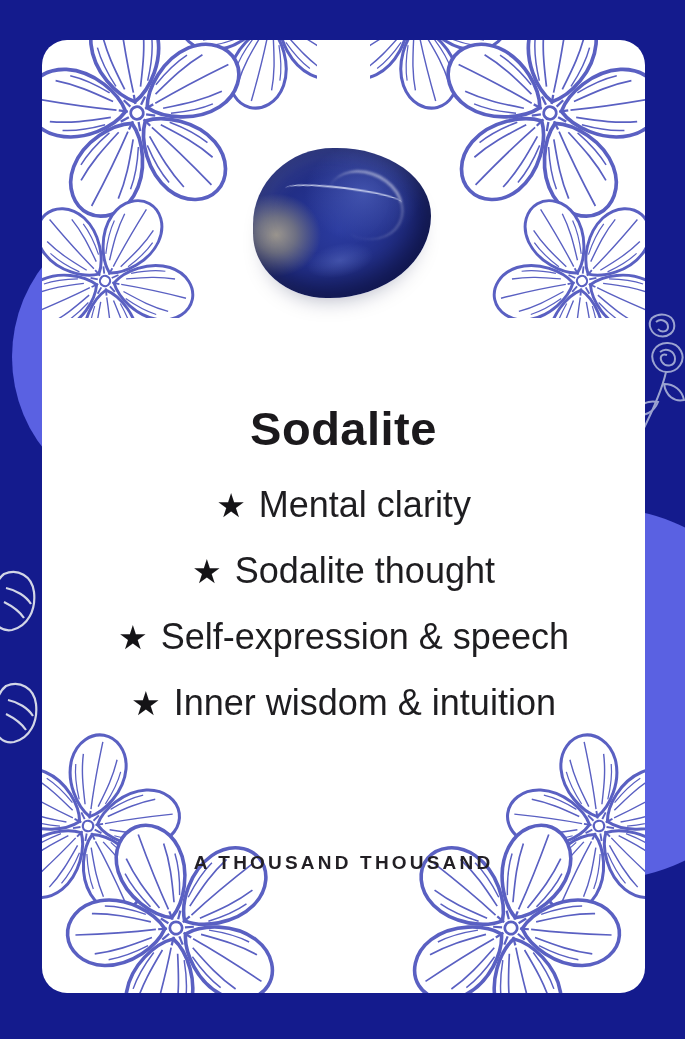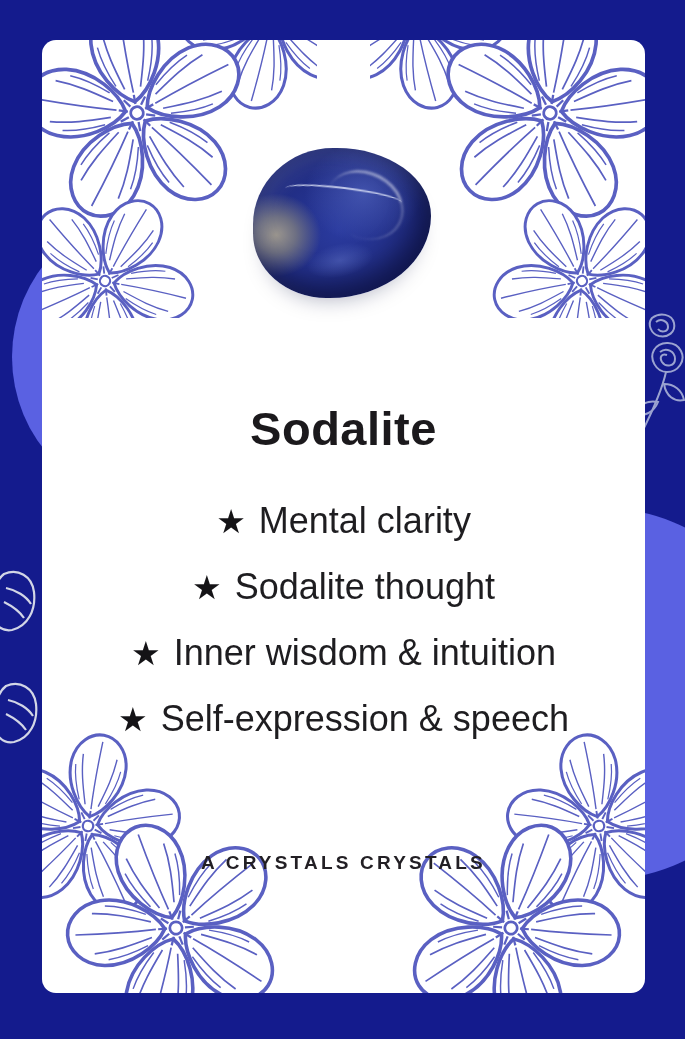--- a/index.html
+++ b/index.html
@@ -14,21 +14,21 @@
   .blob{position:absolute;background:#5a61e2;border-radius:50%;z-index:1;}
   .blob-left{left:12px;top:207px;width:300px;height:300px;}
   .blob-right{left:412px;top:508px;width:378px;height:372px;}
   
   .bg-art{position:absolute;z-index:1;}
   .bg-rose{left:630px;top:310px;}
   .bg-petals{left:-4px;top:568px;}
   
   .card{
     position:absolute;left:42px;top:40px;width:603px;height:953px;
-    background:#ffffff;border-radius:14px;overflow:hidden;z-index:2;
+    background:#ffffff;border-radius:25px;overflow:hidden;z-index:2;
   }
   .corner{position:absolute;z-index:1;}
   .corner.tl{left:-55px;top:-62px;}
   .corner.tr{right:-55px;top:-62px;transform:scaleX(-1);}
   .corner.bl{left:-62px;bottom:-55px;}
   .corner.br{right:-62px;bottom:-55px;transform:scaleX(-1);}
   
   .stone{
     position:absolute;left:50%;top:108px;margin-left:-91px;
     width:178px;height:150px;z-index:3;
@@ -60,21 +60,21 @@
     background:radial-gradient(closest-side, rgba(120,140,220,0.35), rgba(120,140,220,0));
     transform:rotate(-12deg);
   }
   
   .title{
     position:absolute;top:334px;left:0;width:100%;z-index:3;
     text-align:center;font-size:47px;font-weight:800;
     letter-spacing:0.5px;color:#1b191c;line-height:1;
   }
   .benefits{
-    position:absolute;top:448px;left:0;width:100%;z-index:3;
+    position:absolute;top:432px;left:0;width:100%;z-index:3;
     margin:0;padding:0;list-style:none;text-align:center;
   }
   .benefits li{
     line-height:65px;font-size:36px;font-weight:300;color:#1e1d20;
     white-space:nowrap;
   }
   .benefits .star{color:#141316;margin-right:13px;font-size:0.92em;}
   .brand{
     position:absolute;top:812px;left:0;width:100%;z-index:3;
     text-align:center;font-size:19px;font-weight:700;
@@ -178,23 +178,23 @@
     <h1 class="title">Sodalite</h1>
 
     <ul class="benefits">
       <li>
         <span class="star">★</span><span>Mental clarity</span>
       </li>
       <li>
         <span class="star">★</span><span>Sodalite thought</span>
       </li>
       <li>
+        <span class="star">★</span><span>Self-expression &amp; speech</span>
+      </li>
+      <li>
         <span class="star">★</span><span>Inner wisdom &amp; intuition</span>
       </li>
-      <li>
-        <span class="star">★</span><span>Self-expression &amp; speech</span>
-      </li>
     </ul>
 
-    <div class="brand">A CRYSTALS CRYSTALS</div>
+    <div class="brand">A THOUSAND THOUSAND</div>
 
   </div>
 </div>
 
 </body></html>

